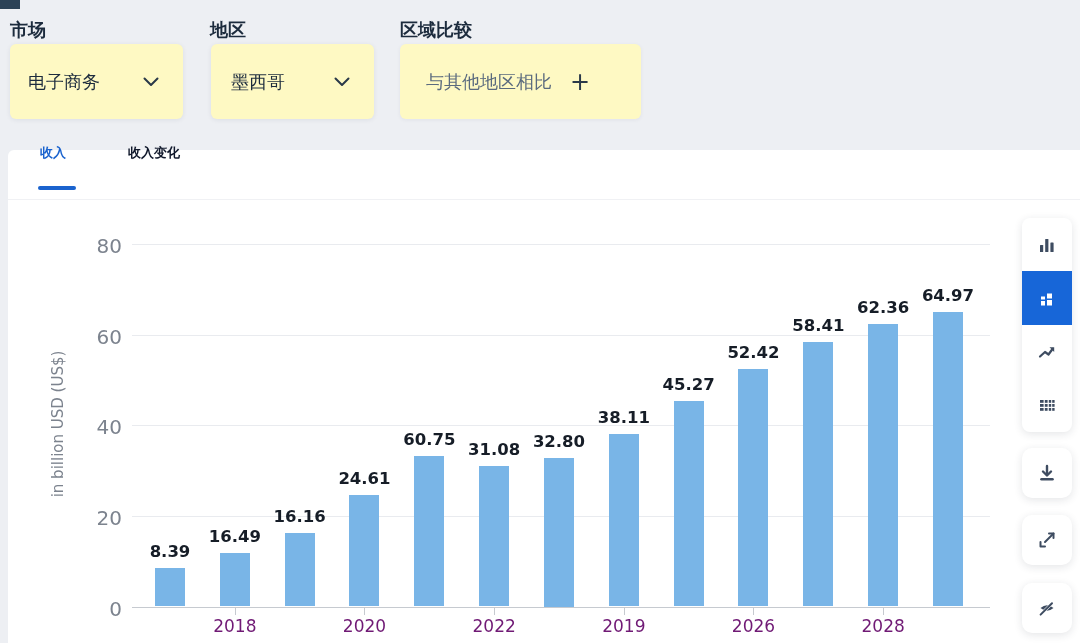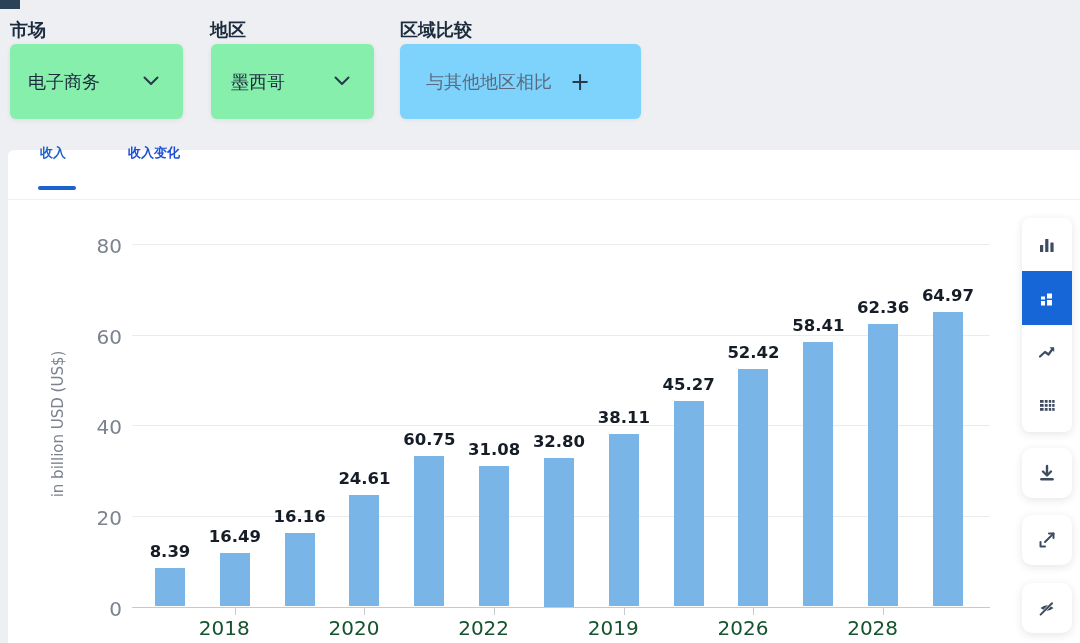--- a/index.html
+++ b/index.html
@@ -6,52 +6,52 @@
   html,body { width:1080px; height:643px; overflow:hidden; }
   body { font-family:"DejaVu Sans","Liberation Sans",sans-serif; background:#edeff3; position:relative; }
   #app { position:relative; width:1080px; height:643px; }
 
   
   .clipped-frag { position:absolute; left:0; top:0; width:20px; height:9px; background:#2c4257; }
 
   
   .filter-label { position:absolute; top:18px; font-size:18px; font-weight:bold; color:#1c2b3d; }
   .f1 { left:10px; } .f2 { left:210px; } .f3 { left:400px; }
-  .dropdown { position:absolute; top:44px; height:75px; background:#86efac; border-radius:6px;
-              box-shadow:0 1px 5px rgba(30,40,60,.08); display:flex; align-items:center; cursor:pointer;font-family:Liberation Mono, monospace; }
+  .dropdown { position:absolute; top:44px; height:75px; background:#fef9c3; border-radius:6px;
+              box-shadow:0 1px 5px rgba(30,40,60,.08); display:flex; align-items:center; cursor:pointer; }
   .dd1 { left:10px; width:173px; padding-left:18px; }
   .dd2 { left:211px; width:163px; padding-left:20px; }
   .dropdown .dd-value { font-size:18px; color:#1c2b3d; }
   .dropdown .chev { margin-left:auto; margin-right:24px; }
-  .compare-btn { position:absolute; left:400px; top:44px; width:241px; height:75px; background:#7dd3fc;
+  .compare-btn { position:absolute; left:400px; top:44px; width:241px; height:75px; background:#fef9c3;
                  border-radius:6px; display:flex; align-items:center; padding-left:26px; cursor:pointer;
                  box-shadow:0 1px 4px rgba(30,40,60,.06); }
   .compare-btn .cmp-label { font-size:18px; color:#5a6a7e; }
   .compare-btn .plus { margin-left:18px; font-size:24px; color:#2a3949; line-height:1; }
 
   
   .card { position:absolute; left:8px; top:150px; width:1072px; height:493px; background:#ffffff;
           border-radius:6px 0 0 0; }
 
   
   .tab { position:absolute; top:144px; font-size:13px; font-weight:bold; cursor:pointer; }
   .tab-active { left:40px; color:#1a63ce; }
   .tab-underline { position:absolute; left:38px; top:186px; width:38px; height:4px; background:#1a63ce; border-radius:2px; }
-  .tab-inactive { left:128px; color:#1d4ed8; }
+  .tab-inactive { left:128px; color:#0f172a; }
   .tab-divider { position:absolute; left:8px; top:199px; width:1072px; height:1px; background:#f0f1f4; }
 
   
   #chart { position:absolute; left:0; top:0; width:1080px; height:643px; pointer-events:none; }
   .gridline { position:absolute; height:1px; background:#e9ebef; }
   .axisline { position:absolute; height:1px; background:#c6cad0; }
   .ytick { position:absolute; width:42px; text-align:right; font-size:20px; color:#7c838e; }
   .bar { position:absolute; background:#79b5e7; pointer-events:auto; }
   .vlabel { position:absolute; width:70px; text-align:center; font-size:16.5px; font-weight:bold; color:#161d27; }
   .xtickmark { position:absolute; width:1px; height:8px; background:#c6cad0; top:607px; }
-  .xlabel { position:absolute; width:72px; font-size:20px; color:#14532d; top:616px; }
+  .xlabel { position:absolute; width:72px; text-align:center; font-size:17px; color:#701a75; top:616px; }
   .y-axis-title { position:absolute; left:-52px; top:415px; width:220px; text-align:center;
                   font-size:15px; color:#7c838e; transform:rotate(-90deg); transform-origin:center; }
 
   
   .tool-group { position:absolute; left:1022px; top:218px; width:50px; height:214px; background:#fff;
                 border-radius:8px; box-shadow:0 2px 8px rgba(30,40,60,.12); overflow:hidden; }
   .tool-btn { width:50px; height:53px; display:flex; align-items:center; justify-content:center; cursor:pointer; }
   .tool-btn.active { background:#1766d8; height:54px; }
   .float-btn { position:absolute; left:1022px; width:50px; height:50px; background:#fff; border-radius:10px;
                box-shadow:0 2px 8px rgba(30,40,60,.12); display:flex; align-items:center; justify-content:center; cursor:pointer; }

